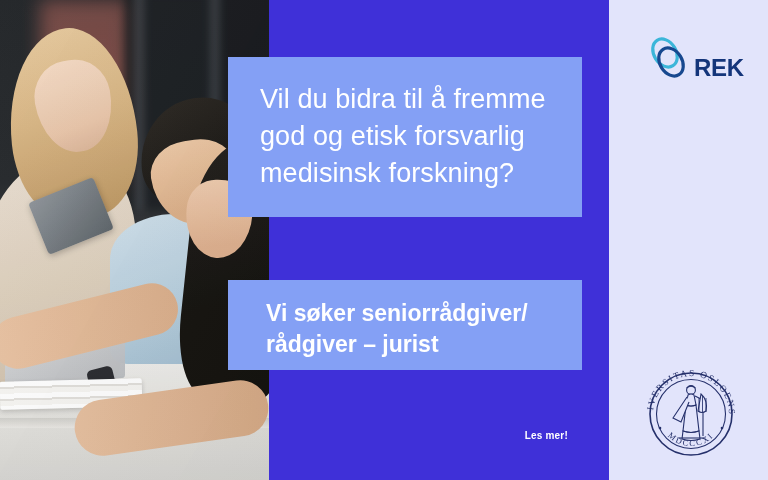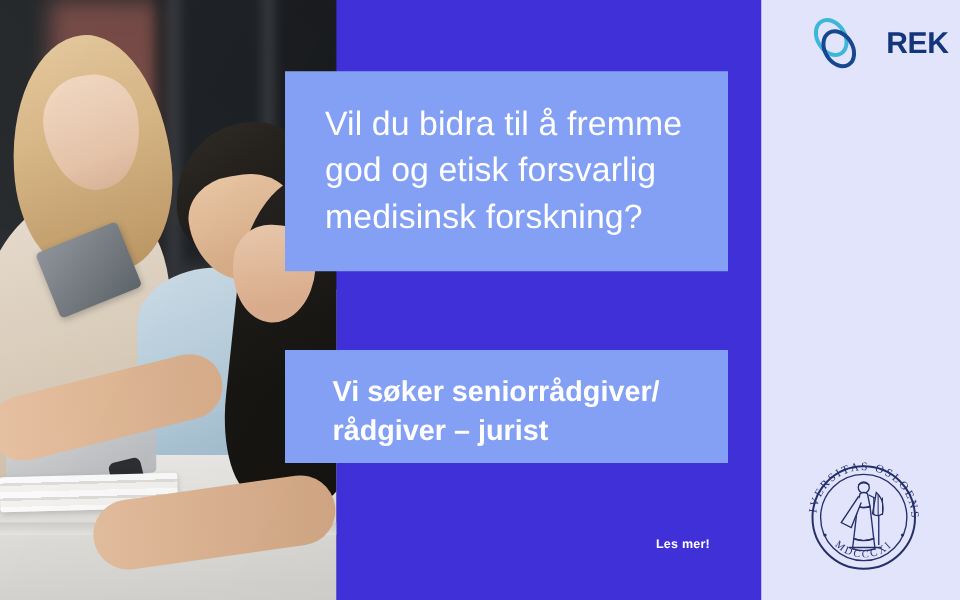--- a/index.html
+++ b/index.html
@@ -222,25 +222,25 @@
     color: #ffffff;
     font-size: 10px;
     font-weight: 700;
     letter-spacing: .2px;
     cursor: pointer;
   }
 
   
   .rek-logo {
     position: absolute;
-    left: 648px; top: 11px;
+    left: 648px; top: 32px;
     width: 96px; height: 48px;
     display: flex;
-    align-items: center;
-    gap: 19px;
+    align-items: flex-end;
+    gap: 4px;
     cursor: pointer;
   }
   .rek-mark { width: 42px; height: 44px; flex: 0 0 auto; }
   .rek-word {
     color: #14357a;
     font-size: 24px;
     font-weight: 700;
     letter-spacing: -0.3px;
     line-height: 1;
   }

